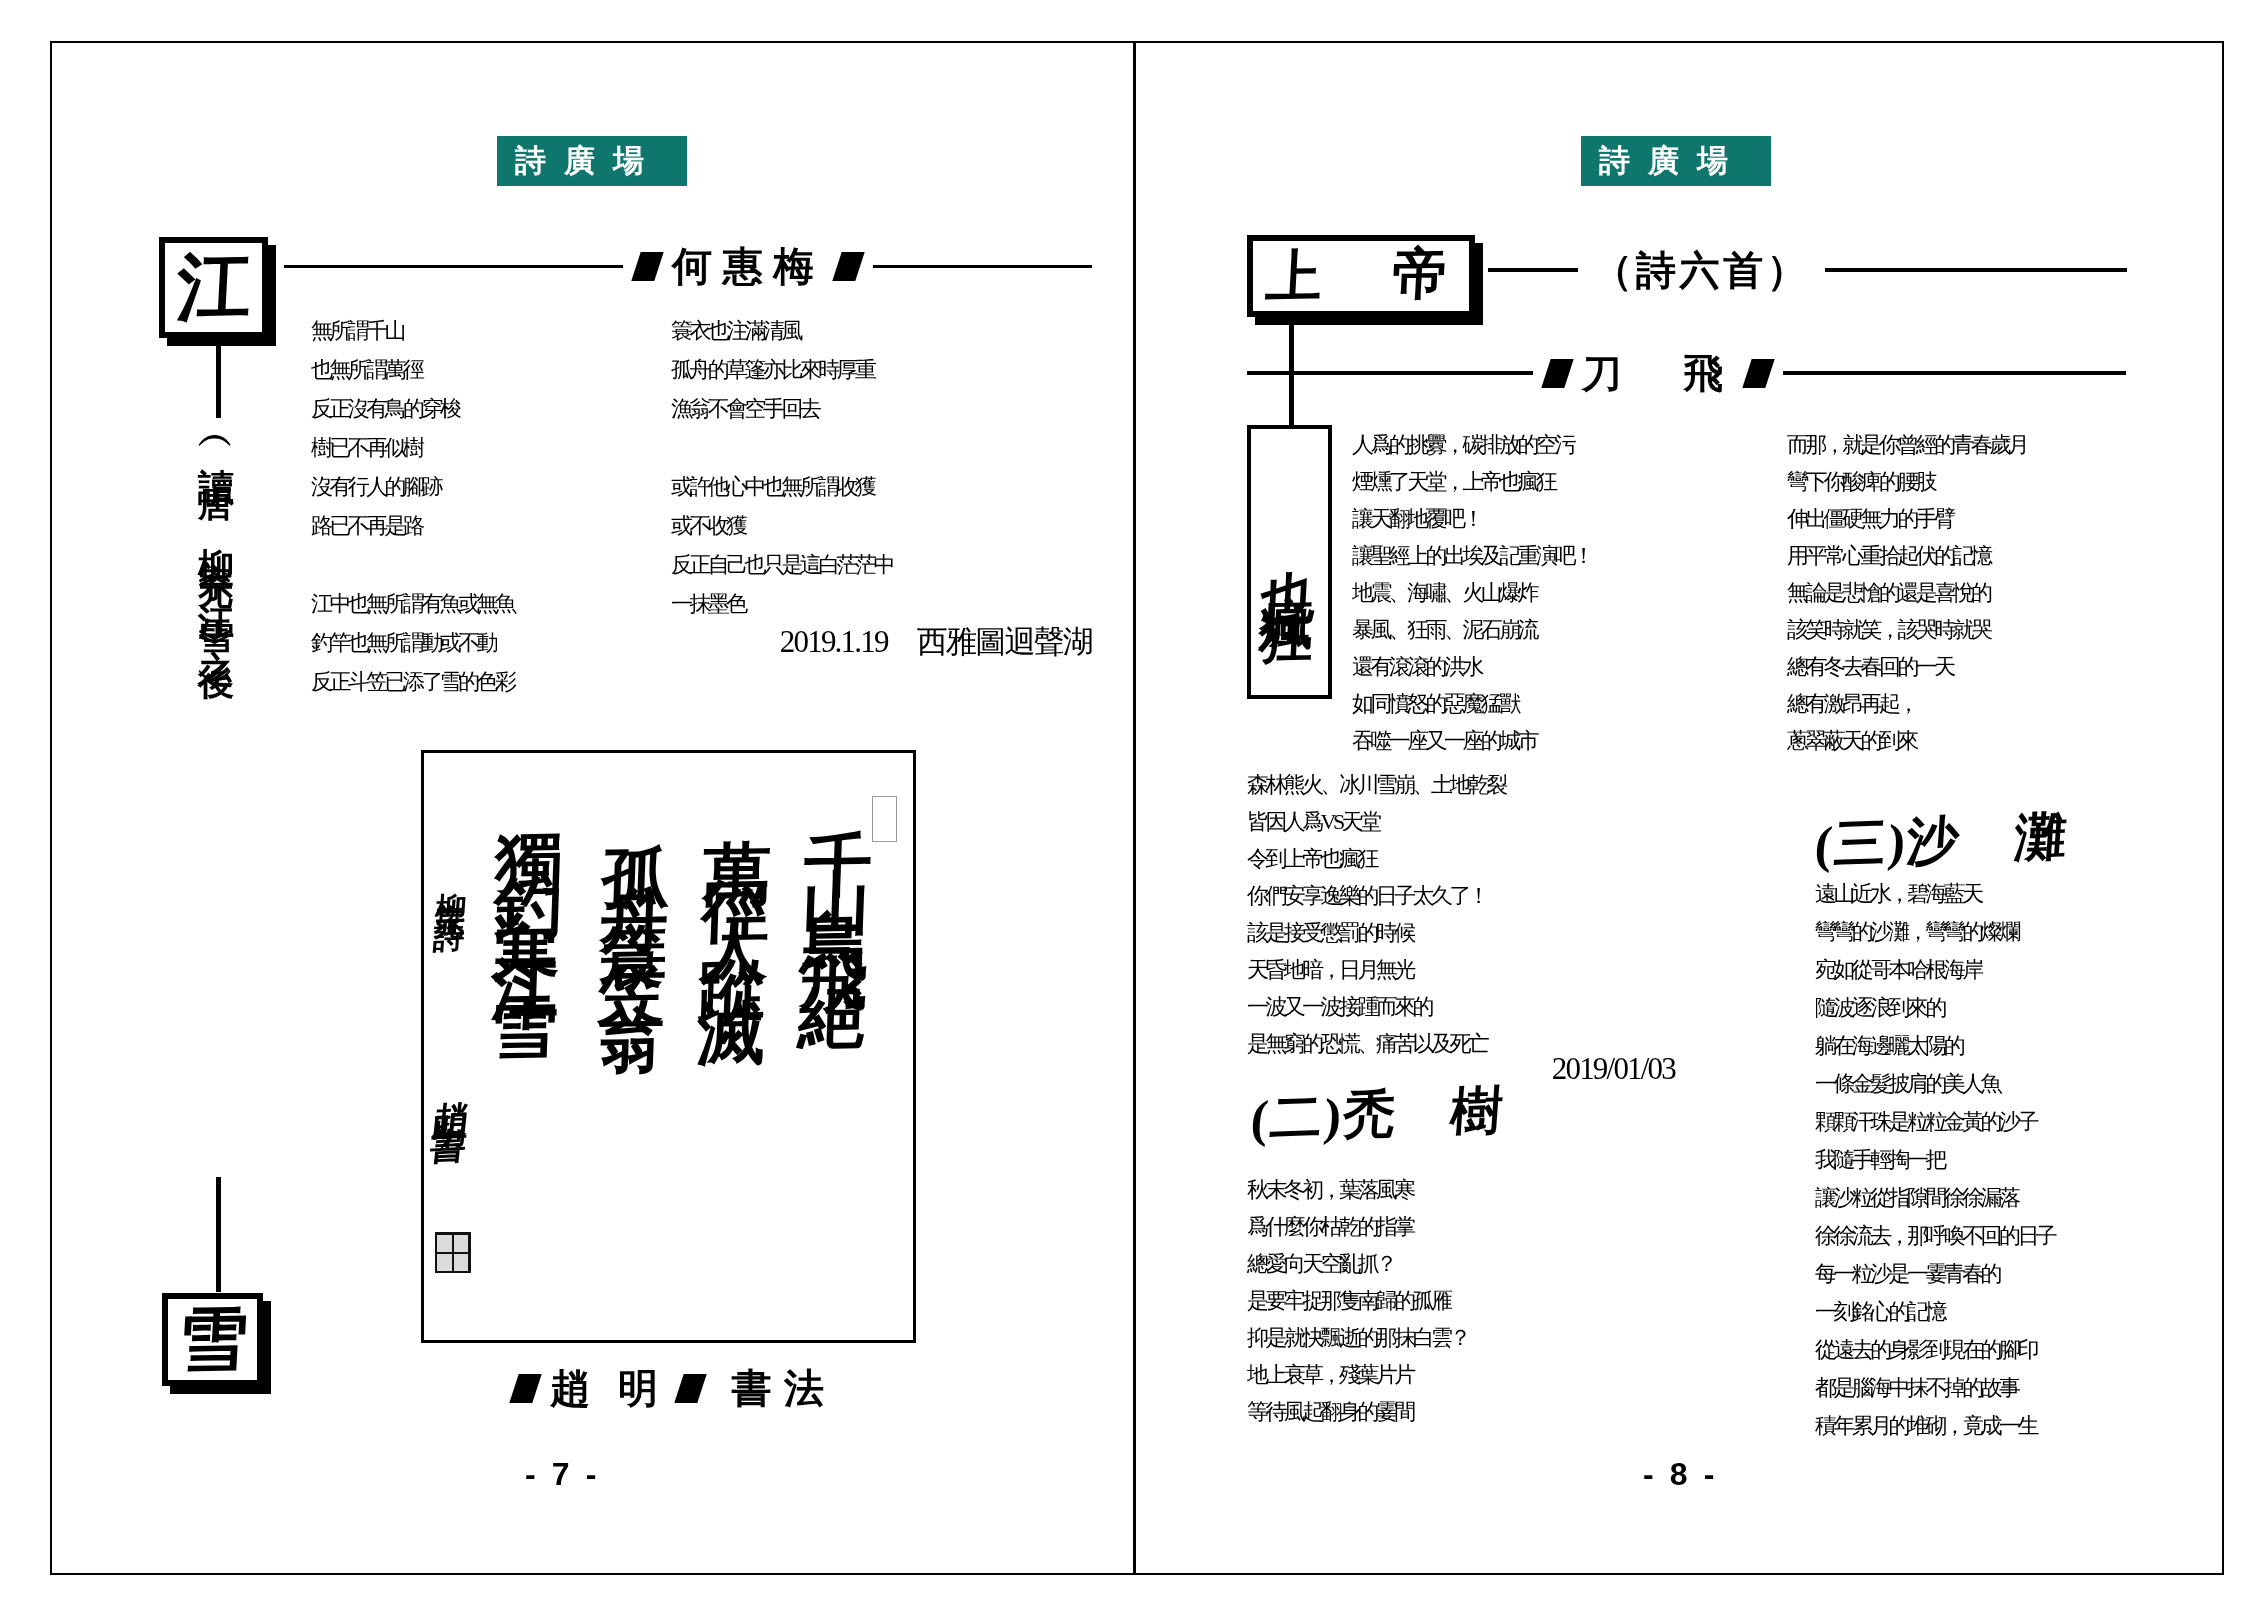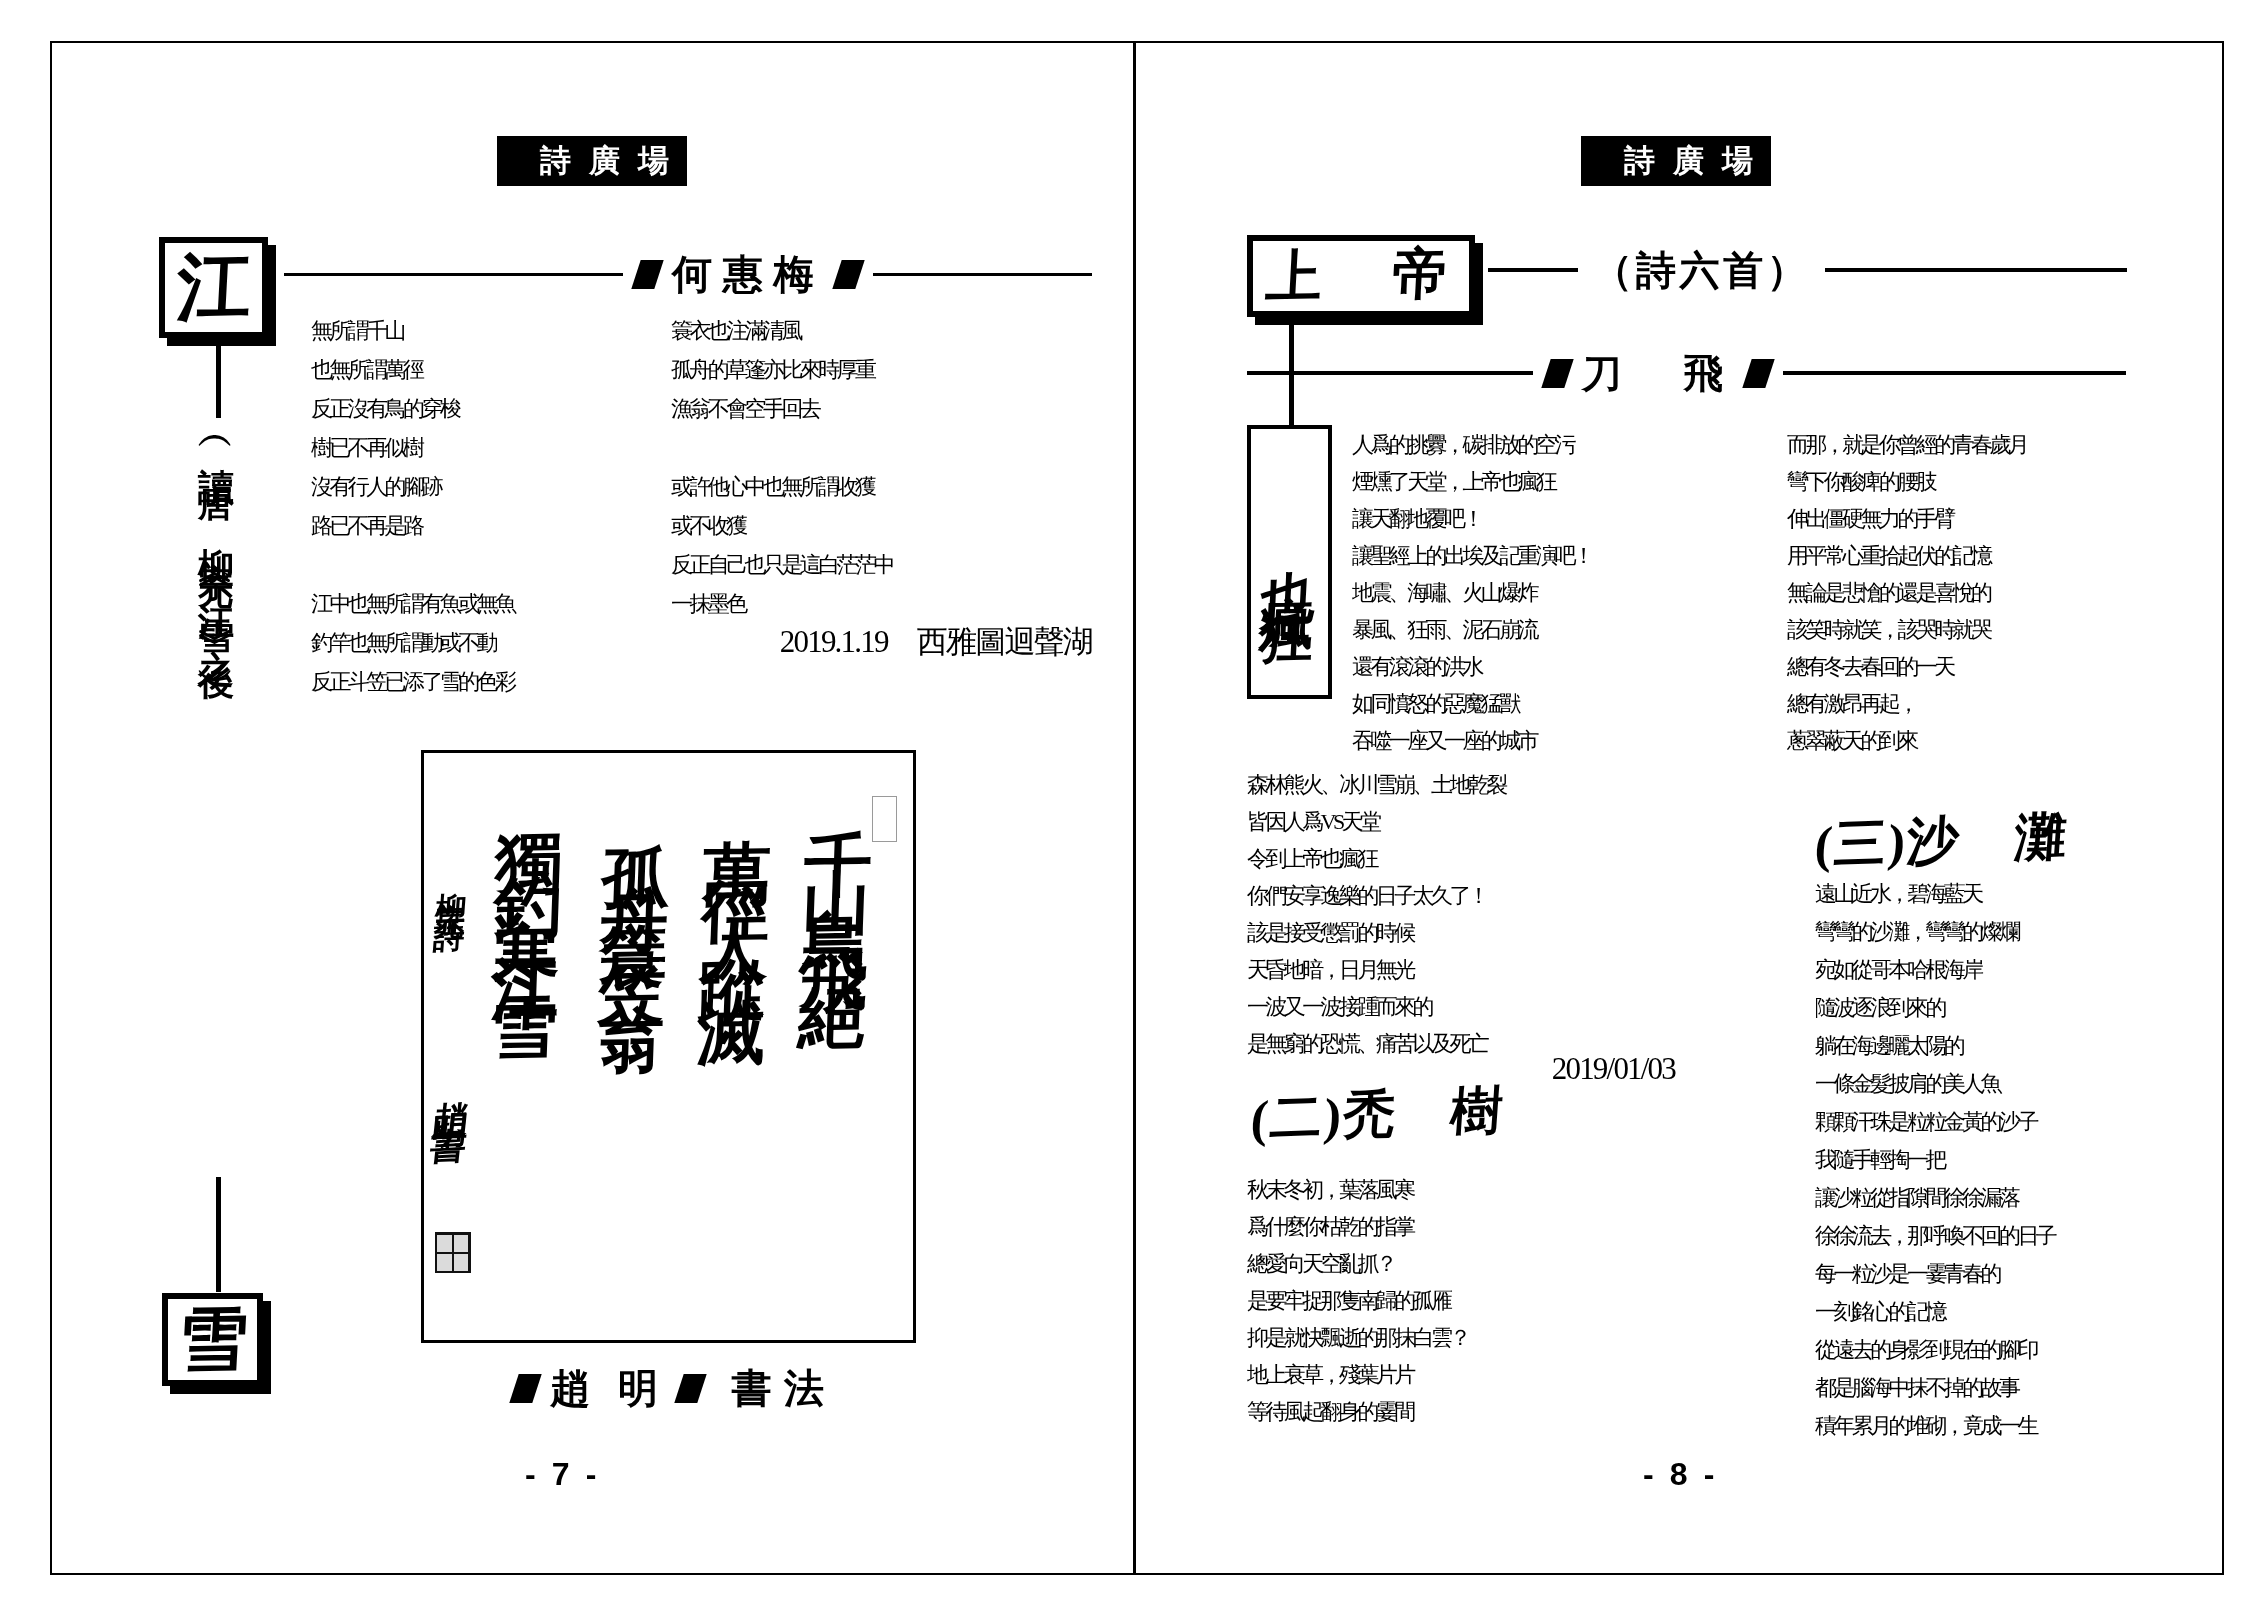--- a/index.html
+++ b/index.html
@@ -1,23 +1,23 @@
 <!DOCTYPE html>
 <html style="font-size:14.4px"><head>
 <meta charset="utf-8">
 <style>
   html,body{margin:0;padding:0;background:#e8e8e8;}
   #canvas{position:relative;width:2268px;height:1618px;background:#ffffff;overflow:hidden;
           font-family:"Liberation Serif","DejaVu Serif",serif;color:#000;}
   .frame{position:absolute;left:50px;top:41px;width:2170px;height:1530px;border:2.7px solid #000;background:#fff;}
   .divider{position:absolute;left:1133px;top:41px;width:2.7px;height:1533px;background:#000;}
   .abs{position:absolute;}
-  .badge{position:absolute;width:190px;height:50px;background:#000000;color:#fff;
+  .badge{position:absolute;width:190px;height:50px;background:#0f766e;color:#fff;
          font-family:"Liberation Sans","DejaVu Sans",sans-serif;font-weight:bold;
-         font-size:31px;line-height:50px;text-align:right;letter-spacing:18px;text-indent:18px;}
+         font-size:31px;line-height:50px;text-align:left;letter-spacing:18px;text-indent:18px;}
   .titlebox{position:absolute;border:6.3px solid #000;background:#fff;box-shadow:8px 8px 0 #000;
             display:flex;align-items:center;justify-content:center;}
   .calli{font-weight:bold;transform:skew(-3deg,-1deg);}
   .vline{position:absolute;width:4.5px;background:#000;}
   .rule{height:3.6px;background:#000;flex:1;}
   .hrow{position:absolute;display:flex;align-items:center;}
   .marker{display:inline-block;width:23.4px;height:29px;background:#000;transform:skewX(-18deg);
           margin:0 12.6px;flex:0 0 auto;}
   .hname{font-size:40px;font-weight:bold;letter-spacing:10.8px;white-space:nowrap;flex:0 0 auto;}
   .poem{position:absolute;font-size:22px;letter-spacing:-3.6px;white-space:pre-line;}
@@ -48,21 +48,21 @@
 <div id="canvas">
   <div class="frame"></div>
   <div class="divider"></div>
 
   <div class="badge" style="left:497px;top:136px;">詩廣場</div>
 
   <div class="titlebox" style="left:159px;top:237px;width:97px;height:89px;">
     <span class="calli" style="font-size:74px;">江</span>
   </div>
 
-  <div class="hrow" style="left:284px;top:252px;width:808px;height:45px;">
+  <div class="hrow" style="left:284px;top:244px;width:808px;height:45px;">
     <div class="rule" style="flex:1.55;"></div>
     <span class="marker"></span>
     <span class="hname">何惠梅</span>
     <span class="marker"></span>
     <div class="rule" style="flex:1;"></div>
   </div>
 
   <div class="vline" style="left:216px;top:332px;height:86px;"></div>
   <div class="abs vert" style="left:191px;top:425px;height:756px;font-size:36px;font-weight:bold;letter-spacing:14.4px;">（讀唐　柳宗元《江雪》之後）</div>
   <div class="vline" style="left:216px;top:1177px;height:115px;"></div>

